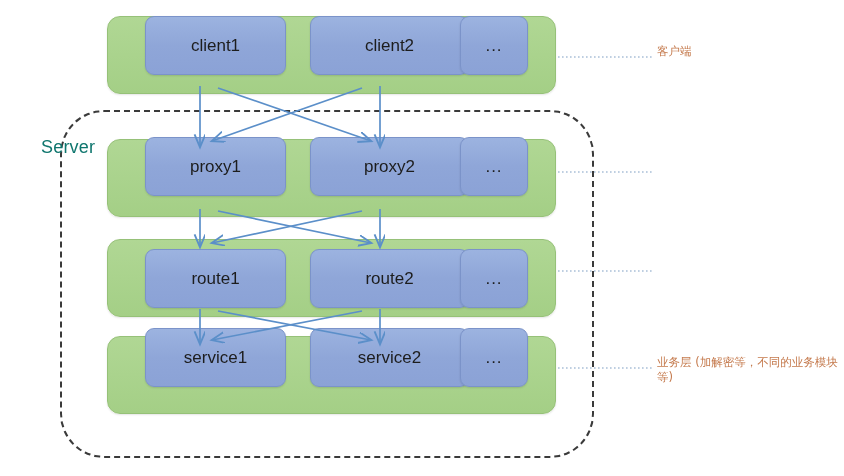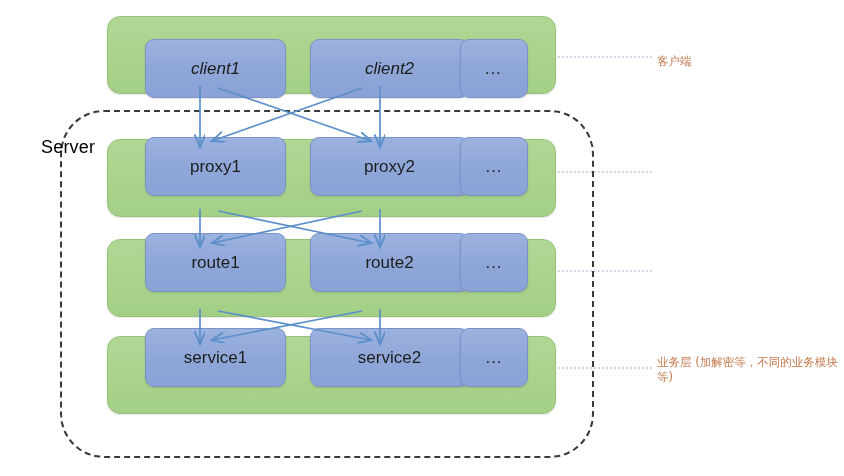--- a/index.html
+++ b/index.html
@@ -19,21 +19,21 @@
     width:534px;height:348px;
     border:2px dashed #3a3a3a;
     border-radius:44px;
     box-sizing:border-box;
     background:transparent;
   }
   .server-label{
     position:absolute;
     left:41px;top:137px;
     font-size:18px;
-    color:#000000;
+    color:#0f766e;
     letter-spacing:0.2px;
     white-space:nowrap;
   }
 
   
   .band{
     position:absolute;
     left:107px;
     width:449px;
     height:78px;
@@ -58,40 +58,40 @@
     box-sizing:border-box;
     display:flex;align-items:center;justify-content:center;
     font-size:17px;
     color:#1d1d1d;
     box-shadow:0 1px 2px rgba(0,0,0,0.12);
     white-space:nowrap;
   }
   .node.n1{left:145px;width:141px;}
   .node.n2{left:310px;width:159px;}
   .node.n3{left:460px;width:68px;}
-  .row-clients .node{top:39px;font-style:italic;}
+  .row-clients .node{top:16px;}
   .row-proxy   .node{top:137px;}
-  .row-route   .node{top:233px;}
+  .row-route   .node{top:249px;}
   .row-service .node{top:328px;}
   .node.n3{font-size:17px;letter-spacing:1px;}
 
   
   .overlay{position:absolute;left:0;top:0;width:844px;height:476px;pointer-events:none;}
 
   
   .annot{
     position:absolute;
     left:657px;
     width:186px;
     font-size:11.5px;
     line-height:15px;
     color:#c57a4d;
     font-family:"DejaVu Sans","Liberation Sans",sans-serif;
   }
-  .annot-client  {top:54px;}
+  .annot-client  {top:44px;}
   .annot-proxy   {top:160px;}
   .annot-route   {top:259px;}
   .annot-service {top:355px;}
 </style>
 </head>
 <body>
 
 <div id="stage">
 
   <div class="server-boundary"></div>

